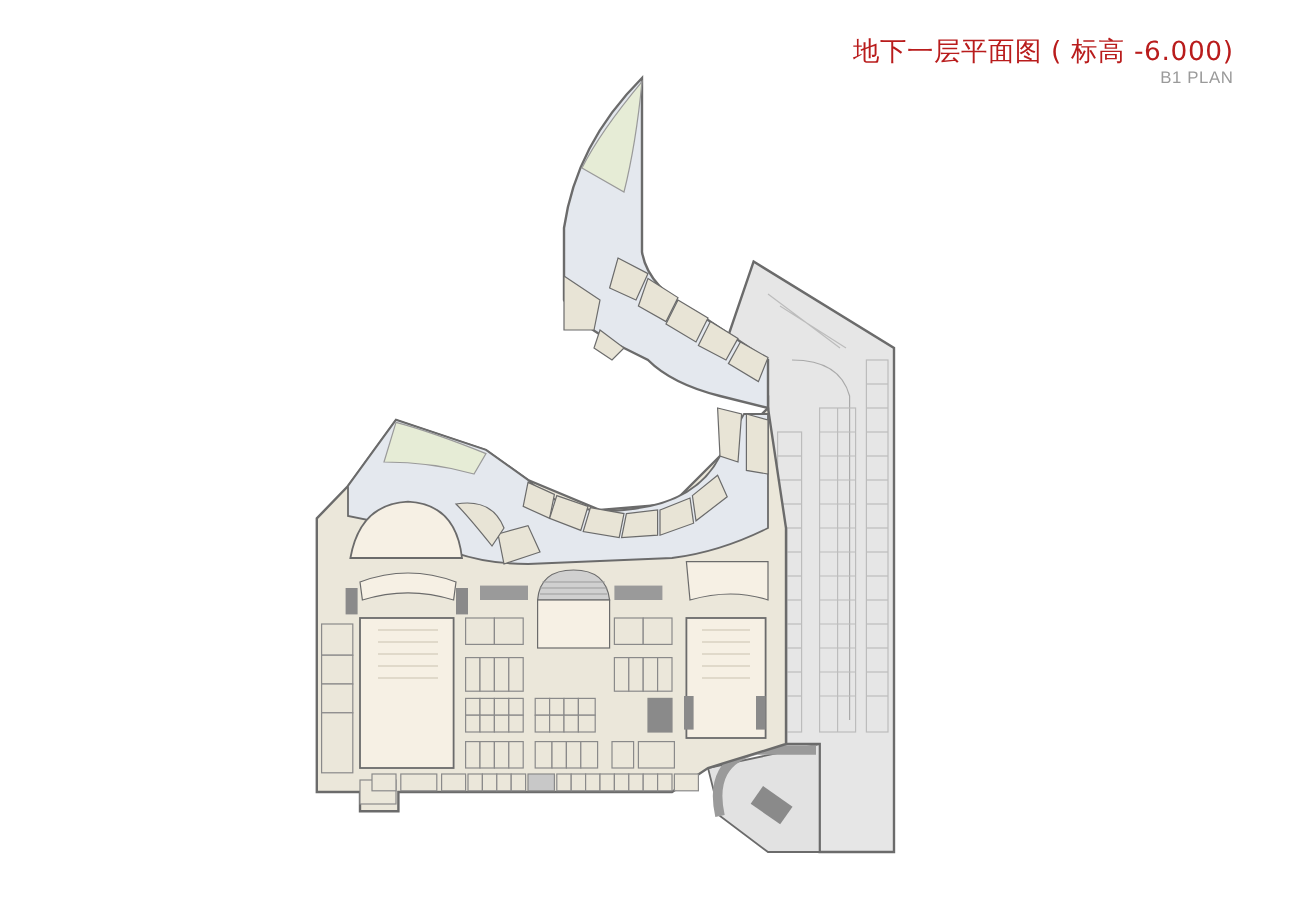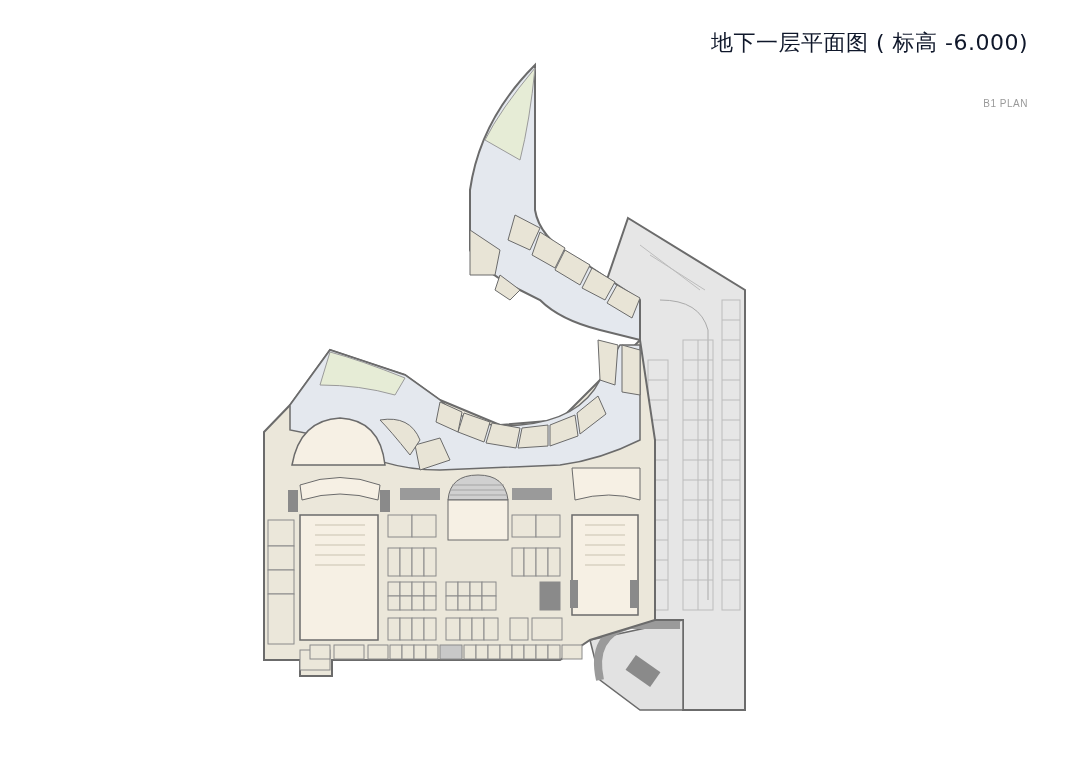--- a/index.html
+++ b/index.html
@@ -1,18 +1,18 @@
 <!DOCTYPE html>
 <html><head>
 <meta charset="utf-8">
 <style>
   html,body{margin:0;padding:0;background:#ffffff;}
   body{width:1080px;height:764px;position:relative;overflow:hidden;font-family:"DejaVu Sans",sans-serif;}
-  .title{position:absolute;right:52px;top:28px;font-size:22px;color:#0f172a;letter-spacing:0.5px;white-space:nowrap;font-family:"DejaVu Sans",sans-serif;}
-  .subtitle{position:absolute;right:52px;top:56px;font-size:10px;color:#9a9a9a;letter-spacing:0.5px;font-family:"Liberation Sans",sans-serif;margin-top:42px;}
+  .title{position:absolute;right:52px;top:28px;font-size:22px;color:#b91c1c;letter-spacing:0.5px;white-space:nowrap;font-family:"DejaVu Sans",sans-serif;}
+  .subtitle{position:absolute;right:52px;top:56px;font-size:14px;color:#9a9a9a;letter-spacing:0.5px;font-family:"Liberation Sans",sans-serif;}
   svg{position:absolute;left:0;top:0;}
 </style>
 </head>
 <body>
 
 <div class="title">地下一层平面图 ( 标高 -6.000)</div>
 <div class="subtitle">B1 PLAN</div>
 
 <svg width="1080" height="764" viewBox="0 0 1080 764">
 

